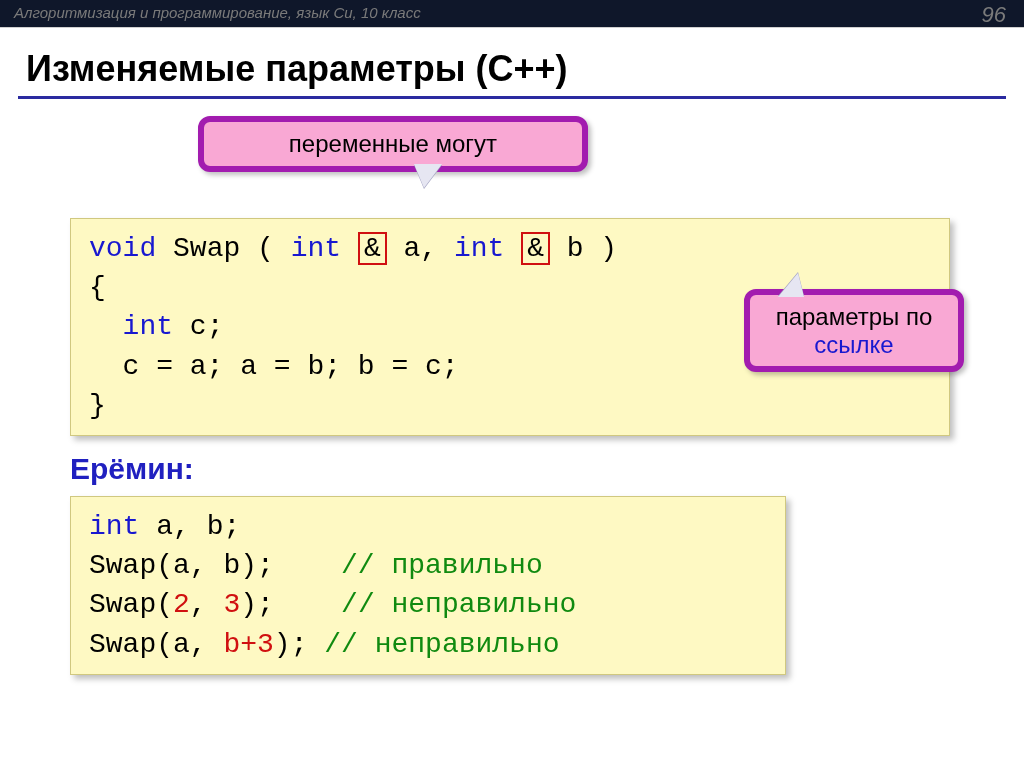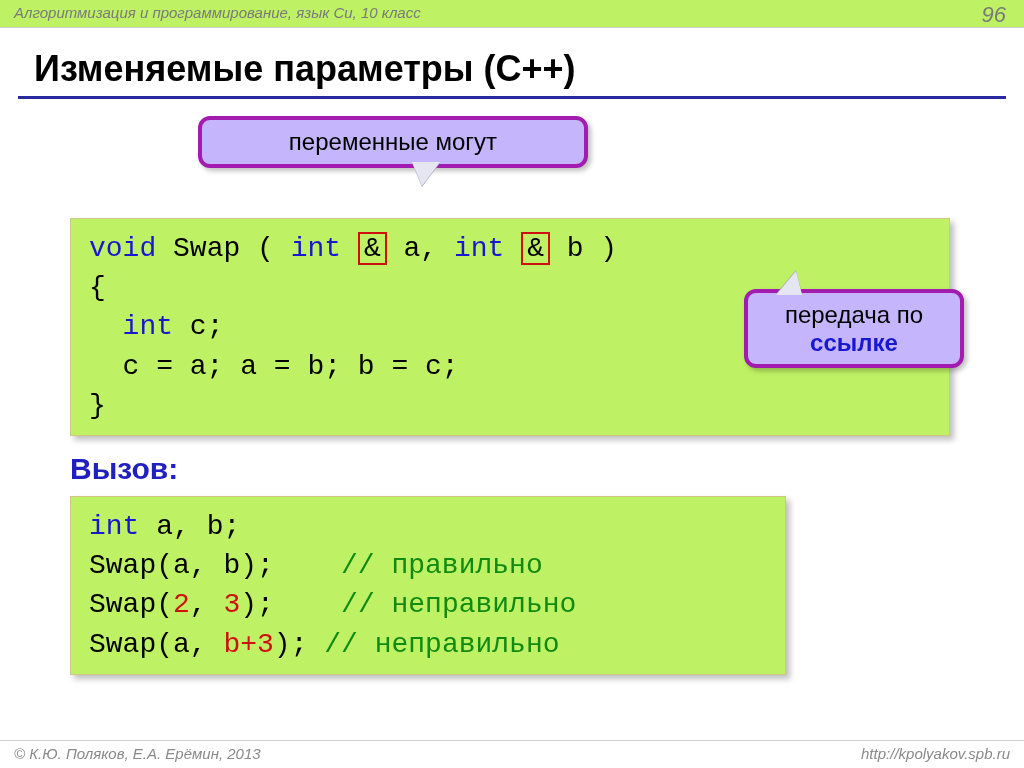--- a/index.html
+++ b/index.html
@@ -10,48 +10,48 @@
     background: #fff;
     overflow: hidden;
   }
   .slide {
     position: relative;
     width: 1024px; height: 768px;
   }
   .topbar {
     position: absolute;
     left: 0; top: 0; width: 100%; height: 28px;
-    background: #bef264;
+    background: #0f172a;
     border-bottom: 1px solid #d0d0d0;
     font-size: 15px; font-style: italic;
     color: #7a7a7a;
     padding: 4px 14px 0 14px;
   }
   .pagenum {
     position: absolute;
     right: 18px; top: 2px;
     font-size: 22px; font-weight: normal;
     font-style: italic; color: #7a7a7a;
   }
   .title {
     position: absolute;
-    left: 34px; top: 48px;
+    left: 26px; top: 48px;
     font-size: 36px; font-weight: bold;
     color: #000;
   }
   .title-underline {
     position: absolute;
     left: 18px; top: 96px;
     width: 988px; height: 3px;
     background: #2a2aa0;
   }
   .bubble {
     position: absolute;
-    background: #c4b5fd;
-    border: 4px solid #a21caf;
+    background: #f9a8d4;
+    border: 6px solid #a21caf;
     border-radius: 12px;
     box-shadow: 3px 3px 5px rgba(0,0,0,0.25);
     text-align: center;
     color: #000;
     font-size: 24px;
     line-height: 1.15;
     padding: 8px 18px;
   }
   .bubble-top { left: 198px; top: 116px; width: 390px; }
   .bubble-top .tail {
@@ -68,21 +68,21 @@
     position: absolute;
     left: 28px; top: -22px;
     width: 0; height: 0;
     border-left: 20px solid transparent;
     border-right: 6px solid transparent;
     border-bottom: 24px solid #e6e6f2;
     filter: drop-shadow(0 -1px 0 #a0a0c0);
   }
   .codebox {
     position: absolute;
-    background: #bef264;
+    background: #fef9c3;
     border: 1px solid #d0c880;
     box-shadow: 4px 4px 6px rgba(0,0,0,0.25);
     font-family: "Courier New", monospace;
     font-size: 28px;
     line-height: 1.4;
     color: #000;
     padding: 10px 18px;
     white-space: pre;
   }
   .cb1 { left: 70px; top: 218px; width: 880px; }
@@ -130,30 +130,26 @@
     <div class="tail"></div>
   </div>
 
   <div class="codebox cb1"><span class="kw-blue">void</span><span> Swap ( </span><span class="kw-blue">int</span> <span class="amp">&amp;</span><span> a, </span><span class="kw-blue">int</span> <span class="amp">&amp;</span><span> b )</span>
 <span>{</span>
   <span class="kw-blue">int</span><span> c;</span>
 <span>  c = a; a = b; b = c;</span>
 <span>}</span></div>
 
   <div class="bubble bubble-right">
-    <span>передача по</span><br>
-    <span class="kw-blue" style="font-weight:bold">ссылке</span>
+    <span>параметры по</span><br>
+    <span class="kw-blue" style="font-weight:normal">ссылке</span>
     <div class="tail"></div>
   </div>
 
-  <div class="call-label">Вызов:</div>
+  <div class="call-label">Ерёмин:</div>
 
   <div class="codebox cb2"><span class="kw-blue">int</span><span> a, b;</span>
 <span>Swap(a, b);    </span><span class="kw-green">// правильно</span>
 <span>Swap(</span><span class="kw-red">2</span><span>, </span><span class="kw-red">3</span><span>);    </span><span class="kw-green">// неправильно</span>
 <span>Swap(a, </span><span class="kw-red">b+3</span><span>); </span><span class="kw-green">// неправильно</span></div>
 
-  <div class="footer">
-    <span>© К.Ю. Поляков, Е.А. Ерёмин, 2013</span>
-    <span class="right">http://kpolyakov.spb.ru</span>
-  </div>
 
 </div>
 
 </body></html>

